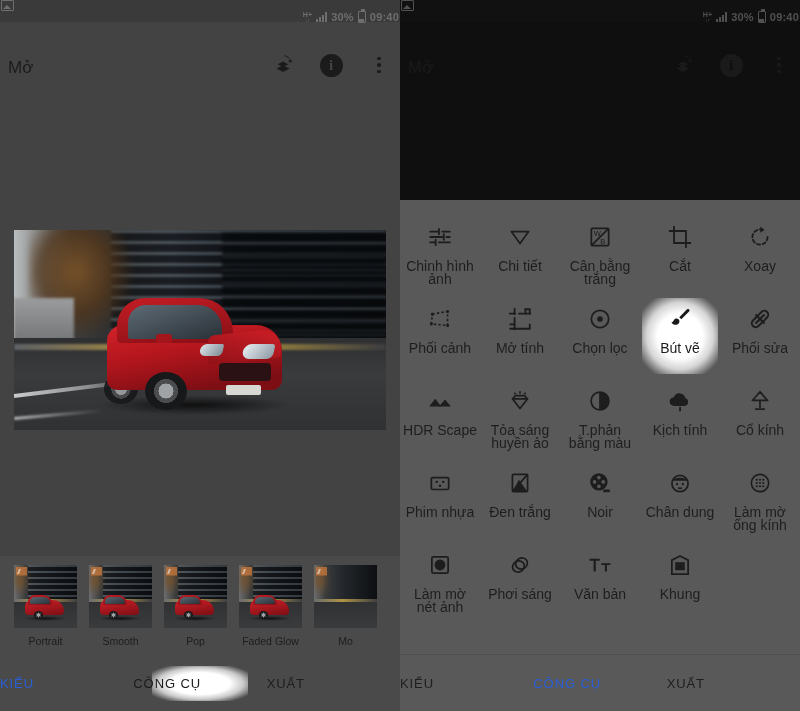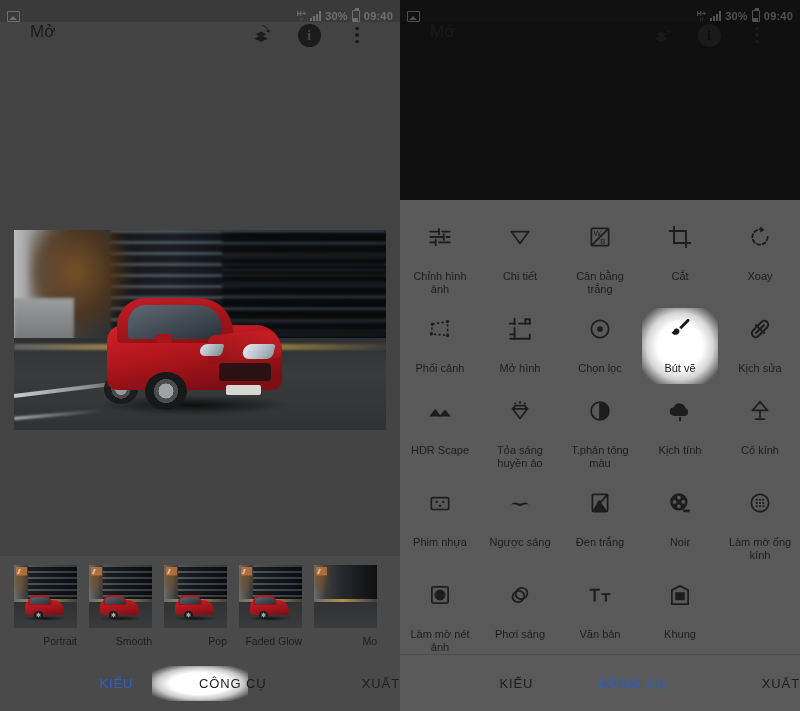--- a/index.html
+++ b/index.html
@@ -8,24 +8,25 @@
     background: #2b2b2b;
     font-family: "Liberation Sans", sans-serif;
     overflow: hidden;
   }
   .screens { display: flex; width: 800px; height: 711px; }
   .phone { position: relative; width: 400px; height: 711px; overflow: hidden; }
 
   
   .statusbar {
     height: 22px; width: 100%;
-    display: flex; align-items: flex-end;
-    padding: 0 7px;
+    display: flex; align-items: flex-start;
+    padding: 0 1px;
     font-size: 11px; font-weight: bold;
     letter-spacing: .2px;
+    flex-direction: column;
   }
   .sb-left { display: flex; align-items: center; gap: 4px; }
   .sb-right { margin-left: auto; display: flex; align-items: center; gap: 4px; }
   .gallery-glyph {
     width: 13px; height: 11px; border: 1.5px solid currentColor; border-radius: 1px;
     position: relative; display: inline-block;
   }
   .gallery-glyph:after {
     content: ""; position: absolute; left: 1px; bottom: 1px;
     width: 0; height: 0;
@@ -44,22 +45,22 @@
   }
   .batt:before {
     content:""; position:absolute; top:-3px; left:2px; width:4px; height:2px; background: currentColor;
   }
   .batt:after {
     content:""; position:absolute; left:0.5px; right:0.5px; bottom:0.5px; height:30%; background: currentColor;
   }
 
   
   .appbar {
-    height: 56px; display: flex; align-items: flex-start;
-    padding: 0 30px;
+    height: 56px; display: flex; align-items: flex-end;
+    padding: 0 8px;
   }
   .appbar-title { font-size: 17px; }
   .appbar-actions { margin-left: auto; display: flex; align-items: center; gap: 22px; }
   .icon-btn { width: 26px; height: 26px; position: relative; display: flex; align-items: center; justify-content: center; }
 
   .info-icon {
     width: 23px; height: 23px; border-radius: 50%; background: currentColor;
     display:flex; align-items:center; justify-content:center;
   }
   .info-icon span { font-size: 15px; font-weight: bold; font-family: "Liberation Serif", serif; }
@@ -174,21 +175,21 @@
   .car .mirror {
     position:absolute; left:28%; bottom:56%; width:9%; height:8%;
     background:#a5151c; border-radius: 3px;
   }
 
   
   .filmstrip {
     position: absolute; left: 0; bottom: 56px; width: 100%; height: 99px;
     display: flex; align-items: center; padding-left: 14px; gap: 12px;
   }
-  .thumb-wrap { width: 63px; flex: 0 0 auto; text-align: right; }
+  .thumb-wrap { width: 63px; flex: 0 0 auto; text-align: center; }
   .thumb {
     width: 63px; height: 63px; position: relative; overflow: hidden; background:#1a1a1a;
   }
   .thumb .t-sky { position:absolute; inset:0;
     background: linear-gradient(90deg,#6c6e70 0%,#3a3c3d 18%,#24282c 45%,#0d0f11 100%); }
   .thumb .t-bld { position:absolute; left:22%; top:0; width:78%; height:58%;
     background: repeating-linear-gradient(180deg, rgba(150,165,180,.28) 0 2px, rgba(10,12,16,.6) 2px 6px);
     filter: blur(.6px); }
   .thumb .t-tree { position:absolute; left:-4%; top:-6%; width:28%; height:58%;
     background: radial-gradient(ellipse at 50% 50%, rgba(120,82,40,.95), rgba(60,40,20,0) 72%); filter: blur(2px);}
@@ -215,21 +216,21 @@
   }
   .thumb .badge:after{content:"";position:absolute;inset:2px;border-left:2px solid rgba(255,255,255,.6);transform:skewX(-20deg);}
   .thumb-label { margin-top: 7px; font-size: 10.5px; white-space: nowrap; }
 
   
   .tabbar {
     position: absolute; left: 0; bottom: 0; width: 100%; height: 56px;
     display: flex; align-items: center;
   }
   .tab {
-    flex: 1; text-align: right; font-size: 13px; letter-spacing: .9px;
+    flex: 1; text-align: left; font-size: 13px; letter-spacing: .9px;
     position: relative; padding: 8px 0;
   }
 
   
   .p1 { background: #434343; color: #1c1c1c; }
   .p1 .statusbar { background: #3a3a3a; color: #6e6e6e; }
   .p1 .appbar { color: #1b1b1b; }
   .p1 .filmstrip { background: #4a4a4a; }
   .p1 .thumb-label { color: #1d1d1d; }
   .p1 .tabbar { background: #4a4a4a; }
@@ -256,21 +257,21 @@
     position: relative;
     display: flex; flex-direction: column; align-items: center;
     padding: 6px 2px 4px;
     min-height: 74px;
   }
   .toolcell .tc-icon {
     height: 30px; display: flex; align-items: center; justify-content: center;
     color: #1d1d1d;
   }
   .toolcell .tc-label {
-    margin-top: 18px; font-size: 11px; line-height: 13px; text-align: center;
+    margin-top: 8px; font-size: 14px; line-height: 13px; text-align: center;
     color: #1e1e1e; max-width: 74px;
   }
   .toolcell.highlight:before {
     content: ""; position: absolute; left: 2px; right: 2px; top: 0px; bottom: -2px;
     background: radial-gradient(ellipse at 50% 50%, #ffffff 0%, #ffffff 42%, rgba(255,255,255,.75) 62%, rgba(255,255,255,0) 85%);
     border-radius: 6px;
   }
   .toolcell.highlight .tc-icon,
   .toolcell.highlight .tc-label { position: relative; z-index: 2; color: #1a1a1a; }
 
@@ -582,21 +583,21 @@
           <div class="tc-icon">
             <svg width="26" height="26" viewBox="0 0 24 24" fill="none" stroke="currentColor" stroke-width="1.7" stroke-linecap="round">
               <path d="M7 2.5v5M7 11v10.5"></path>
               <path d="M2.5 7h5M11 7h10.5"></path>
               <path d="M17 2.5v5M17 11v10.5" opacity="0"></path>
               <path d="M3 17h4M3 21h18v-4"></path>
               <path d="M17 3v4"></path>
               <path d="M21 7V3h-4"></path>
             </svg>
           </div>
-          <div class="tc-label">Mở hình</div>
+          <div class="tc-label">Mở tính</div>
         </div>
         <div class="toolcell">
           <div class="tc-icon">
             <svg width="26" height="26" viewBox="0 0 24 24" fill="none" stroke="currentColor" stroke-width="1.6">
               <circle cx="12" cy="12" r="8"></circle>
               <circle cx="12" cy="12" r="2.6" fill="currentColor" stroke="none"></circle>
             </svg>
           </div>
           <div class="tc-label">Chọn lọc</div>
         </div>
@@ -611,21 +612,21 @@
         </div>
 
         <div class="toolcell">
           <div class="tc-icon">
             <svg width="26" height="26" viewBox="0 0 24 24" fill="none" stroke="currentColor" stroke-width="1.8">
               <rect x="2.8" y="8.4" width="18.4" height="7.2" rx="3.6" transform="rotate(-45 12 12)"></rect>
               <path d="M7.8 7.8 16.2 16.2"></path>
               <path d="M16.2 7.8 7.8 16.2"></path>
             </svg>
           </div>
-          <div class="tc-label">Kịch sửa</div>
+          <div class="tc-label">Phối sửa</div>
         </div>
         <div class="toolcell">
           <div class="tc-icon">
             <svg width="26" height="26" viewBox="0 0 24 24" fill="currentColor">
               <path d="M2 17h11l-5.4-7z"></path>
               <path d="M11 17h11l-5.3-6.4z"></path>
             </svg>
           </div>
           <div class="tc-label">HDR Scape</div>
         </div>
@@ -640,21 +641,21 @@
           <div class="tc-label">Tỏa sáng huyền ảo</div>
         </div>
         <div class="toolcell">
           <div class="tc-icon">
             <svg width="26" height="26" viewBox="0 0 24 24" fill="none" stroke="currentColor" stroke-width="1.6">
               <circle cx="12" cy="12" r="8.2"></circle>
               <path d="M12 3.8a8.2 8.2 0 0 1 0 16.4z" fill="currentColor" stroke="none"></path>
               <path d="M12 3.8v16.4"></path>
             </svg>
           </div>
-          <div class="tc-label">T.phản tông màu</div>
+          <div class="tc-label">T.phản bằng màu</div>
         </div>
         <div class="toolcell">
           <div class="tc-icon">
             <svg width="26" height="26" viewBox="0 0 24 24" fill="currentColor">
               <path d="M6.6 16.5a4 4 0 0 1-.3-8 5.6 5.6 0 0 1 10.7 1 3.6 3.6 0 0 1-.6 7z"></path>
               <rect x="11.2" y="17.4" width="1.7" height="4.2" rx=".8"></rect>
             </svg>
           </div>
           <div class="tc-label">Kịch tính</div>
         </div>
@@ -675,45 +676,49 @@
               <rect x="4" y="7" width="16" height="11" rx="1.3"></rect>
               <circle cx="9" cy="11" r="1.1" fill="currentColor" stroke="none"></circle>
               <circle cx="15" cy="11" r="1.1" fill="currentColor" stroke="none"></circle>
               <circle cx="12" cy="14.5" r="1.1" fill="currentColor" stroke="none"></circle>
             </svg>
           </div>
           <div class="tc-label">Phim nhựa</div>
         </div>
         <div class="toolcell">
           <div class="tc-icon">
-            <svg width="26" height="26" viewBox="0 0 24 24" fill="currentColor">
-              <path d="M12 12.6c-1.7 0-2.8-1.1-4.3-1.1-1.9 0-3.4 1.3-3.8 2.2.9-.4 1.7-.5 2.6-.5 2 0 3.6 1.6 5.5 1.6s3.5-1.6 5.5-1.6c.9 0 1.7.1 2.6.5-.4-.9-1.9-2.2-3.8-2.2-1.5 0-2.6 1.1-4.3 1.1z"></path>
-            </svg>
-          </div>
-          <div class="tc-label">Ngược sáng</div>
-        </div>
-        <div class="toolcell">
-          <div class="tc-icon">
             <svg width="26" height="26" viewBox="0 0 24 24" fill="none" stroke="currentColor" stroke-width="1.6">
               <rect x="5" y="4" width="14" height="16" rx="1"></rect>
               <path d="M19 4 5 20"></path>
               <path d="M5 20 11 9l8 11z" fill="currentColor" stroke="none"></path>
             </svg>
           </div>
           <div class="tc-label">Đen trắng</div>
         </div>
 
         <div class="toolcell">
           <div class="tc-icon">
             <svg width="26" height="26" viewBox="0 0 24 24" fill="currentColor">
               <path d="M11 3a8 8 0 1 0 0 16 8 8 0 0 0 0-16zm0 2.3a1.7 1.7 0 1 1 0 3.4 1.7 1.7 0 0 1 0-3.4zm0 8a1.7 1.7 0 1 1 0 3.4 1.7 1.7 0 0 1 0-3.4zm-4-4a1.7 1.7 0 1 1 0 3.4 1.7 1.7 0 0 1 0-3.4zm8 0a1.7 1.7 0 1 1 0 3.4 1.7 1.7 0 0 1 0-3.4z"></path>
               <path d="M15 18h6v2.5h-6z"></path>
             </svg>
           </div>
           <div class="tc-label">Noir</div>
+        </div>
+        <div class="toolcell">
+          <div class="tc-icon">
+            <svg width="26" height="26" viewBox="0 0 24 24" fill="none" stroke="currentColor" stroke-width="1.6">
+              <circle cx="12" cy="12.5" r="7.5"></circle>
+              <path d="M4.8 10c1.6-3.8 12.8-3.8 14.4 0" fill="currentColor" stroke="none"></path>
+              <circle cx="9.3" cy="13" r="1.1" fill="currentColor" stroke="none"></circle>
+              <circle cx="14.7" cy="13" r="1.1" fill="currentColor" stroke="none"></circle>
+              <path d="M10.2 16.3c1.1.8 2.5.8 3.6 0"></path>
+            </svg>
+          </div>
+          <div class="tc-label">Chân dung</div>
         </div>
         <div class="toolcell">
           <div class="tc-icon">
             <svg width="26" height="26" viewBox="0 0 24 24" fill="none" stroke="currentColor" stroke-width="1.5">
               <circle cx="12" cy="12" r="8"></circle>
               <g fill="currentColor" stroke="none">
                 <circle cx="9" cy="9" r="1"></circle>
                   <circle cx="12" cy="9" r="1"></circle>
                   <circle cx="15" cy="9" r="1"></circle>
                 <circle cx="9" cy="12" r="1"></circle>

